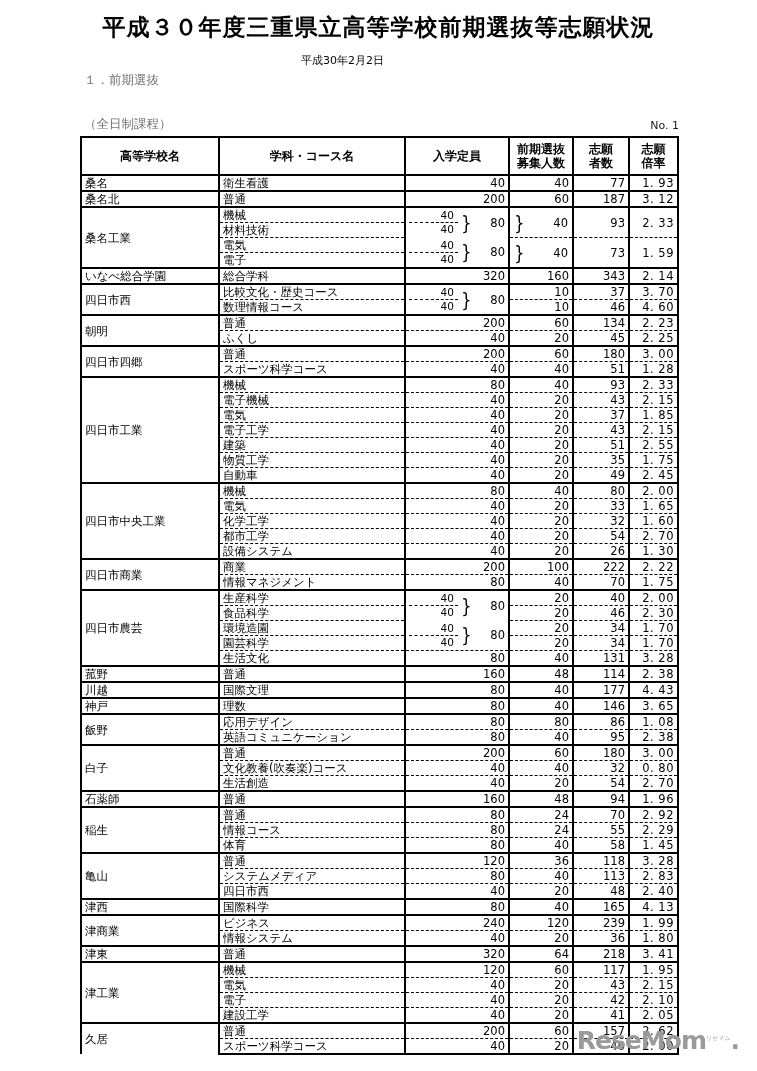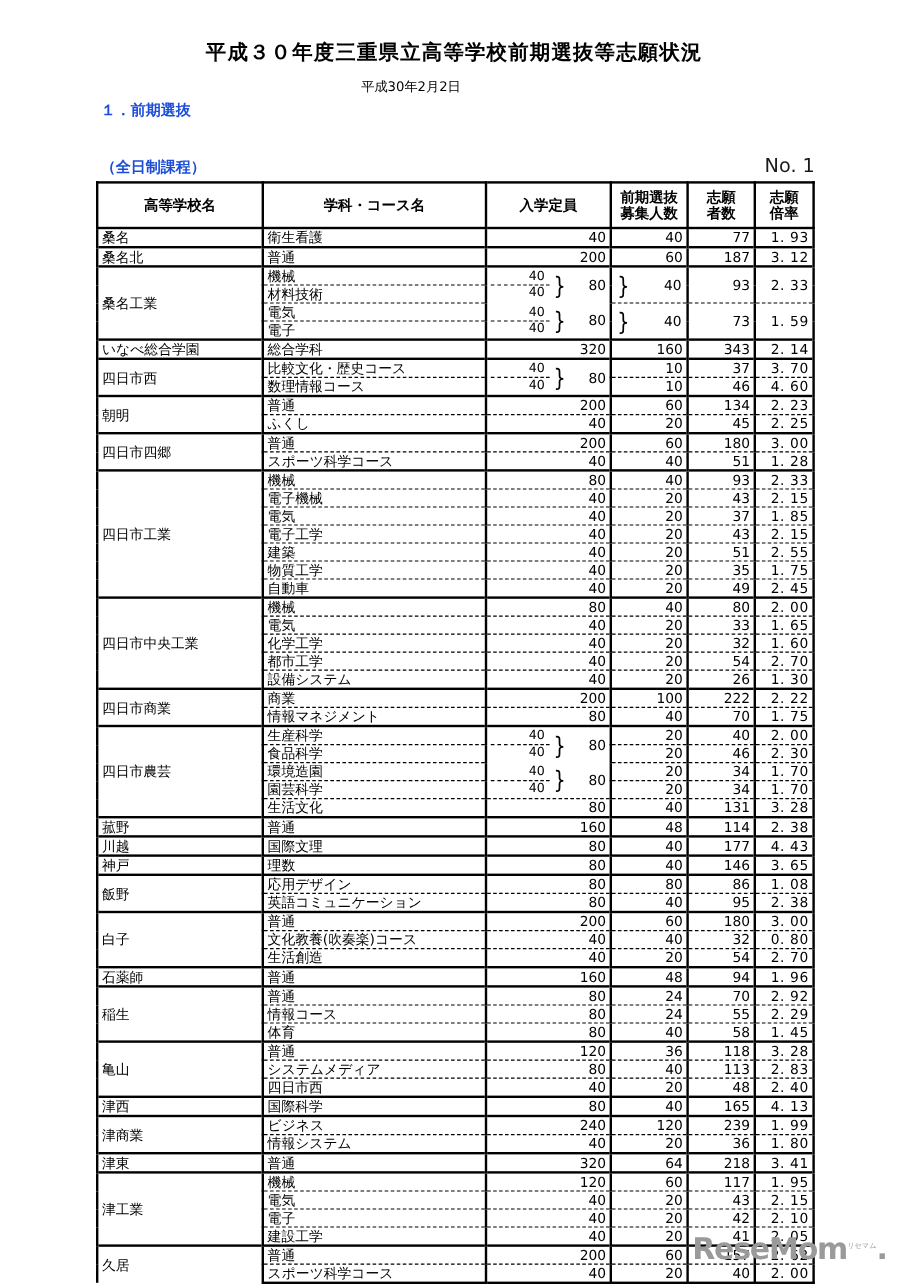--- a/index.html
+++ b/index.html
@@ -17,51 +17,51 @@
   }
   .page {
     width: 757px;
     height: 1071px;
     position: relative;
     box-sizing: border-box;
     padding: 0;
   }
   .doc-title {
     text-align: center;
-    font-size: 17px;
+    font-size: 23px;
     font-weight: bold;
     letter-spacing: 1px;
-    padding-top: 32px;
+    padding-top: 12px;
     color: #000;
   }
   .doc-date {
     text-align: center;
     font-size: 11px;
     padding-right: 72px;
     padding-top: 10px;
     color: #000;
   }
   .section-head {
     padding-left: 84px;
     padding-top: 4px;
     font-size: 12.5px;
-    font-weight: bold;
+    font-weight: normal;
     line-height: 16px;
-    color: #1d4ed8;
+    color: #737373;
   }
   .subhead-row {
     display: flex;
     justify-content: space-between;
     align-items: flex-end;
     padding-left: 84px;
     padding-right: 78px;
     margin-top: 28px;
   }
   .subhead-row .pageno {
-    font-size: 16px;
+    font-size: 11px;
     font-weight: normal;
   }
   table.main {
     border-collapse: collapse;
     margin: 4px 0 0 80px;
     width: 597px;
     table-layout: fixed;
     font-size: 11px;
     color: #000;
   }

